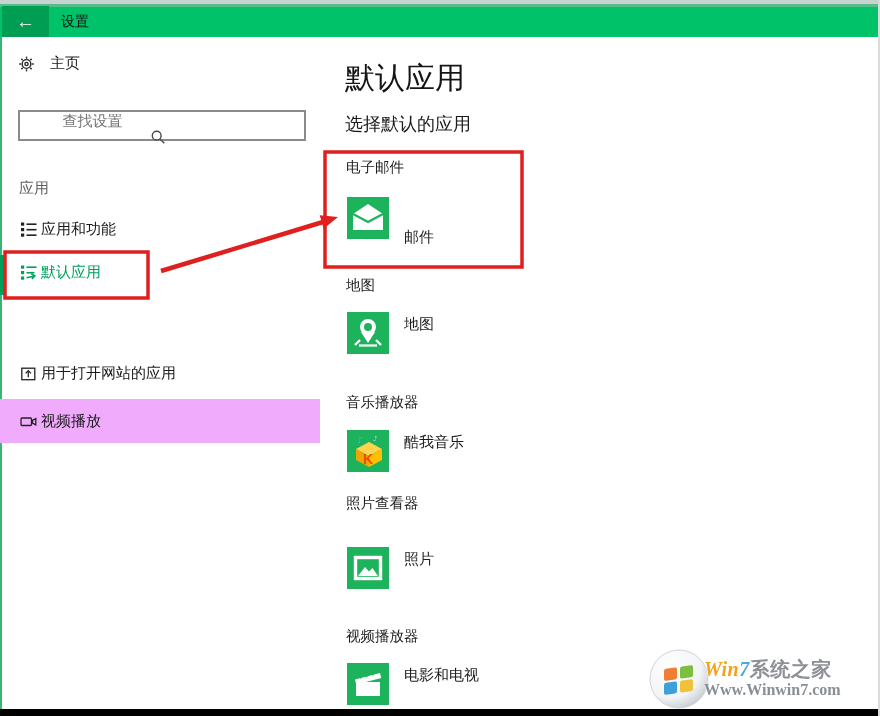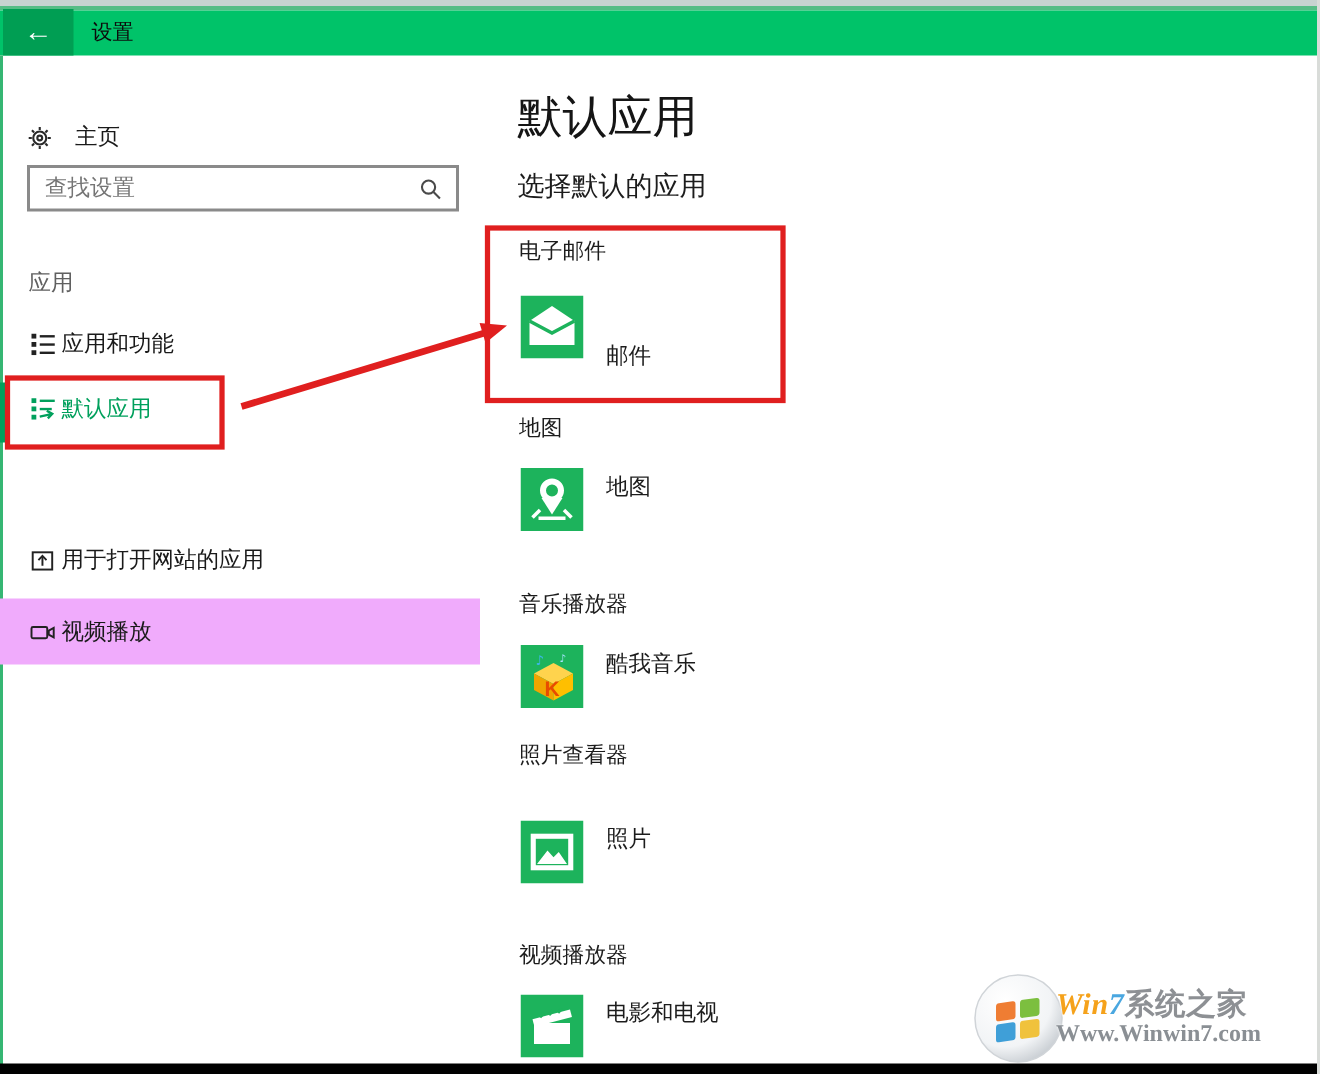--- a/index.html
+++ b/index.html
@@ -18,24 +18,24 @@
     color:#fff; display:flex; align-items:center; justify-content:center;
     font-size:19px; cursor:pointer;
   }
   .titlebar-title { position:absolute; left:61px; top:13px; font-size:14px; color:#0c0c0c; }
   
   .left-border { position:absolute; left:0; top:37px; width:2px; height:679px; background:#35b673; }
   .bottom-bar  { position:absolute; left:0; top:709px; width:880px; height:7px; background:#000; }
   
   .side-row { position:absolute; display:flex; align-items:center; cursor:pointer; }
   .side-row .lbl { font-size:15px; color:#1a1a1a; }
-  .home-row { left:18px; top:72px; height:38px; gap:15px; }
+  .home-row { left:18px; top:44px; height:38px; gap:15px; }
   .search-box {
     position:absolute; left:18px; top:110px; width:288px; height:31px;
-    border:2px solid #8a8a8a; background:#fff; display:flex; align-items:center;
+    border:2px solid #8a8a8a; background:#fff; display:flex; align-items:center;flex-direction:column;
   }
   .search-box input {
     flex:1; border:none; outline:none; font-size:15px; color:#3a3a3a; padding:0 10px;
     font-family:"Liberation Sans","DejaVu Sans",sans-serif; background:transparent;
   }
   .search-box .mag { margin-right:9px; display:flex; }
   .section-header { position:absolute; left:19px; top:179px; font-size:15px; color:#606060; }
   .item { left:0; width:320px; height:44px; padding-left:20px; gap:4px; }
   .item-1 { top:207px; }
   .item-2 { top:250px; }

